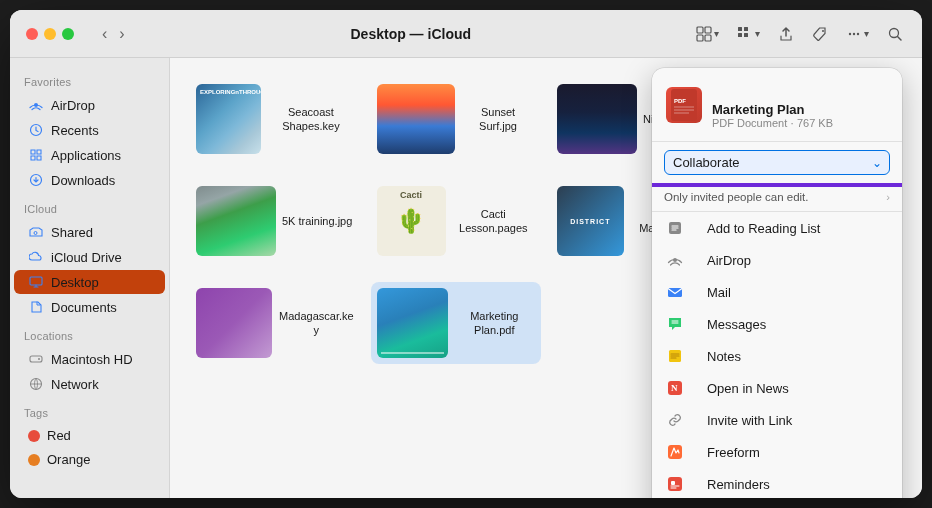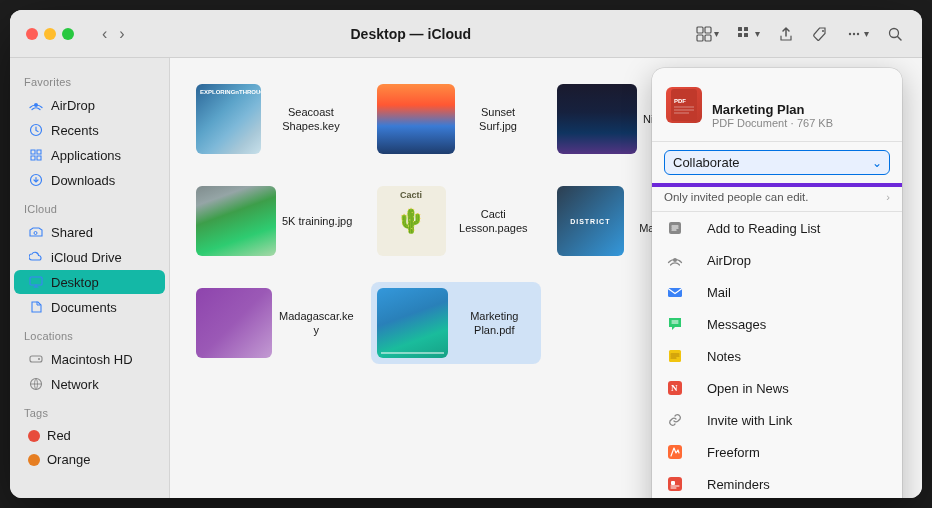--- a/index.html
+++ b/index.html
@@ -115,21 +115,21 @@
       align-items: center;
       gap: 7px;
       padding: 4px 10px 4px 14px;
       cursor: pointer;
       border-radius: 6px;
       margin: 1px 4px;
       font-size: 13px;
       color: #1a1a1a;
     }
     .sidebar-item.active {
-      background: #14b8a6;
+      background: #c2410c;
     }
     .sidebar-icon {
       width: 16px;
       height: 16px;
       display: flex;
       align-items: center;
       justify-content: center;
       font-size: 14px;
       flex-shrink: 0;
     }

